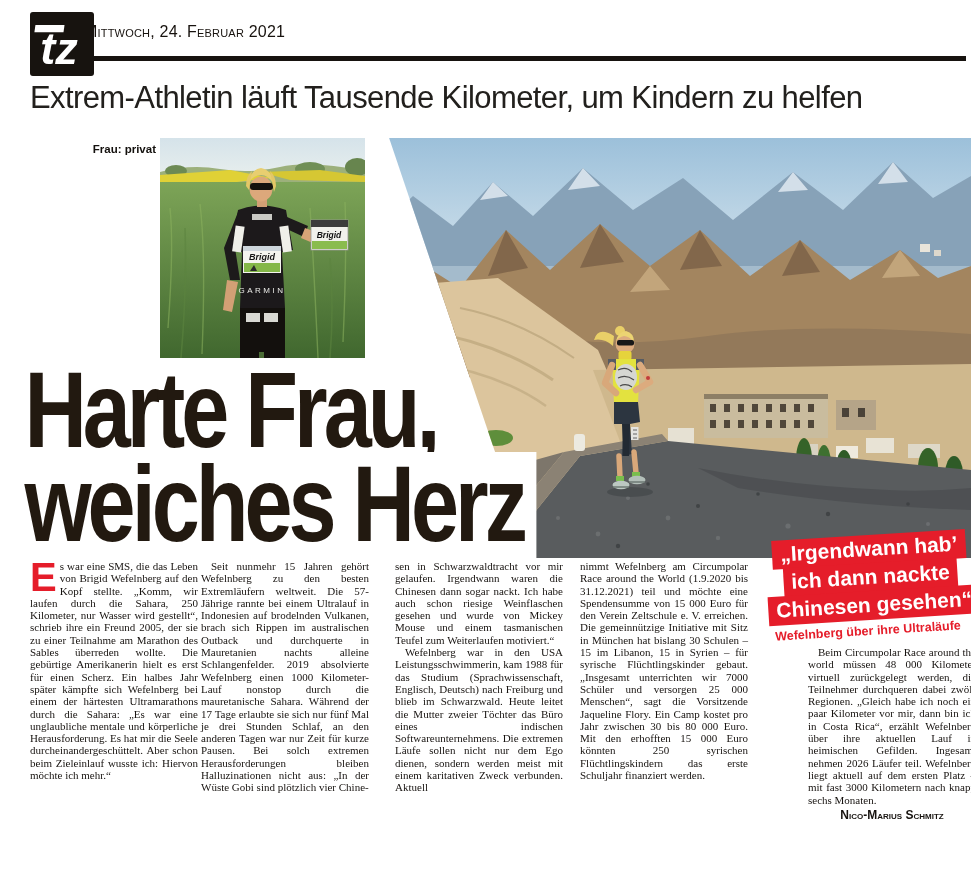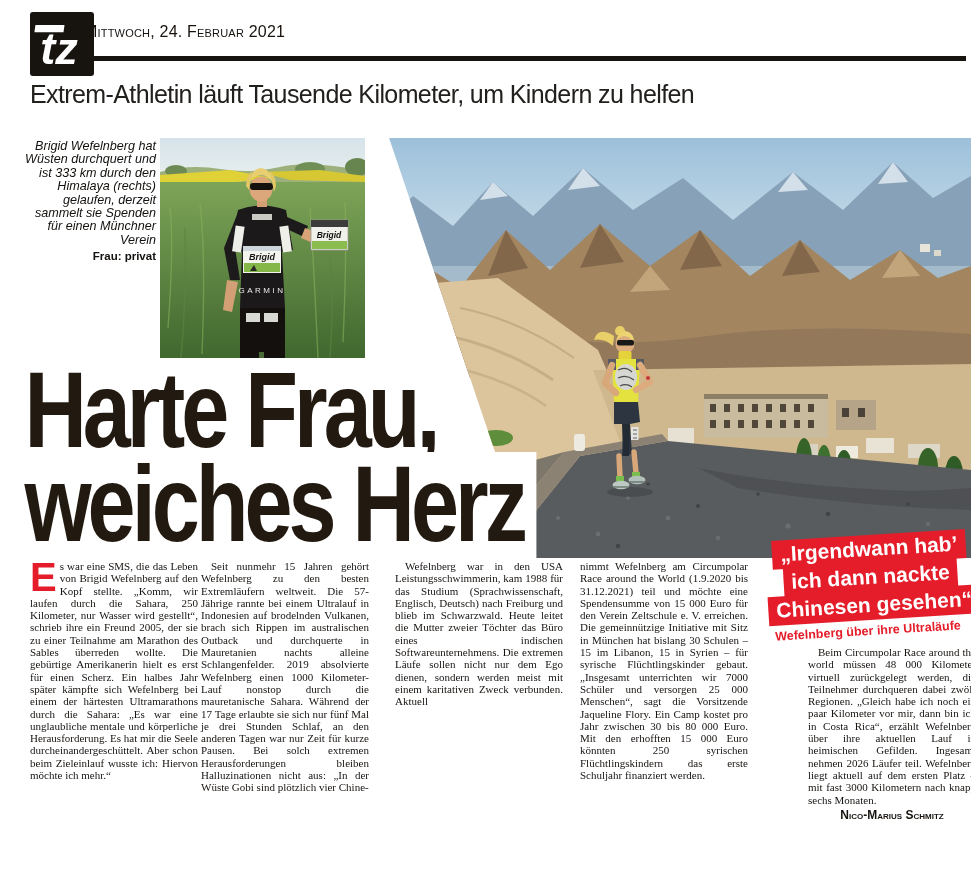--- a/index.html
+++ b/index.html
@@ -13,21 +13,21 @@
   #logo{left:30px;top:12px;width:64px;height:44px;z-index:5;}
   #date{
     left:84px;top:23px;font-family:"Liberation Sans",sans-serif;
     font-weight:normal;font-variant:small-caps;font-size:16px;letter-spacing:.2px;color:#17120e;
   }
   #rule{left:30px;top:56px;width:936px;height:5px;background:#17130f;}
 
   
   #kicker{
     left:30px;top:80px;width:930px;
-    font-family:"Liberation Sans",sans-serif;font-size:25px;font-weight:400;
+    font-family:"Liberation Sans",sans-serif;font-size:31px;font-weight:400;
     letter-spacing:-.6px;color:#22201d;white-space:nowrap;
   }
 
   
   #caption{
     left:18px;top:140px;width:138px;text-align:right;
     font-family:"Liberation Sans",sans-serif;font-style:italic;
     font-size:12.6px;line-height:13.4px;color:#14110e;
   }
   #caption .credit{
@@ -98,21 +98,20 @@
     <rect x="5" y="9" width="20" height="5" fill="#ffffff" transform="skewX(-8)"></rect>
     <text x="7" y="36" font-family="Liberation Sans, sans-serif" font-size="31" font-weight="bold" font-style="italic" fill="#ffffff">tz</text>
   </svg>
 </div>
 <div class="abs" id="date">Mittwoch, 24. Februar 2021</div>
 <div class="abs" id="rule"></div>
 
 <div class="abs" id="kicker">Extrem-Athletin läuft Tausende Kilometer, um Kindern zu helfen</div>
 
 <div class="abs" id="caption">
-  <span>Brigid Wefelnberg hat Wüsten durchquert und ist 333 km durch den Himalaya (rechts) gelaufen, derzeit sammelt sie Spenden für einen Münchner Verein</span>
   <span class="credit">Frau: privat</span>
 </div>
 
 <div class="abs" id="photo-left">
   <svg viewBox="0 0 205 227" xmlns="http://www.w3.org/2000/svg">
     <defs>
       <linearGradient id="skyL" x1="0" y1="0" x2="0" y2="1">
         <stop offset="0" stop-color="#d5e3ea"></stop>
           <stop offset="1" stop-color="#eef2ee"></stop>
       </linearGradient>
@@ -315,20 +314,21 @@
 </div>
 <div class="abs" id="quote-attr">Wefelnberg über ihre Ultraläufe</div>
 
 <div class="col" id="col1">
   <p><span class="dropcap">E</span><span>s war eine SMS, die das Leben von Brigid Wefelnberg auf den Kopf stellte. „Komm, wir laufen durch die Sahara, 250 Kilometer, nur Wasser wird gestellt“, schrieb ihre ein Freund 2005, der sie zu einer Teilnahme am Marathon des Sables überreden wollte. Die gebürtige Amerikanerin hielt es erst für einen Scherz. Ein halbes Jahr später kämpfte sich Wefelnberg bei einem der härtesten Ultramarathons durch die Sahara: „Es war eine unglaubliche mentale und körperliche Herausforderung. Es hat mir die Seele durcheinandergeschüttelt. Aber schon beim Zieleinlauf wusste ich: Hiervon möchte ich mehr.“</span></p>
 </div>
 <div class="col" id="col2">
   <p class="ind">Seit nunmehr 15 Jahren gehört Wefelnberg zu den besten Extremläufern weltweit. Die 57-Jährige rannte bei einem Ultralauf in Indonesien auf brodelnden Vulkanen, brach sich Rippen im australischen Outback und durchquerte in Mauretanien nachts alleine Schlangenfelder. 2019 absolvierte Wefelnberg einen 1000 Kilometer-Lauf nonstop durch die mauretanische Sahara. Während der 17 Tage erlaubte sie sich nur fünf Mal je drei Stunden Schlaf, an den anderen Tagen war nur Zeit für kurze Pausen. Bei solch extremen Herausforderungen bleiben Halluzinationen nicht aus: „In der Wüste Gobi sind plötzlich vier Chine-</p>
 </div>
 <div class="col" id="col3">
+  <p>sen in Schwarzwaldtracht vor mir gelaufen. Irgendwann waren die Chinesen dann sogar nackt. Ich habe auch schon riesige Weinflaschen gesehen und wurde von Mickey Mouse und einem tasmanischen Teufel zum Weiterlaufen motiviert.“</p>
   <p class="ind">Wefelnberg war in den USA Leistungsschwimmerin, kam 1988 für das Studium (Sprachwissenschaft, Englisch, Deutsch) nach Freiburg und blieb im Schwarzwald. Heute leitet die Mutter zweier Töchter das Büro eines indischen Softwareunternehmens. Die extremen Läufe sollen nicht nur dem Ego dienen, sondern werden meist mit einem karitativen Zweck verbunden. Aktuell</p>
 </div>
 <div class="col" id="col4">
   <p>nimmt Wefelnberg am Circumpolar Race around the World (1.9.2020 bis 31.12.2021) teil und möchte eine Spendensumme von 15 000 Euro für den Verein Zeltschule e. V. erreichen. Die gemeinnützige Initiative mit Sitz in München hat bislang 30 Schulen – 15 im Libanon, 15 in Syrien – für syrische Flüchtlingskinder gebaut. „Insgesamt unterrichten wir 7000 Schüler und versorgen 25 000 Menschen“, sagt die Vorsitzende Jaqueline Flory. Ein Camp kostet pro Jahr zwischen 30 bis 80 000 Euro. Mit den erhofften 15 000 Euro könnten 250 syrischen Flüchtlingskindern das erste Schuljahr finanziert werden.</p>
 </div>
 <div class="col" id="col5">
   <p class="ind">Beim Circumpolar Race around the world müssen 48 000 Kilometer virtuell zurückgelegt werden, die Teilnehmer durchqueren dabei zwölf Regionen. „Gleich habe ich noch ein paar Kilometer vor mir, dann bin ich in Costa Rica“, erzählt Wefelnberg über ihre aktuellen Lauf in heimischen Gefilden. Ingesamt nehmen 2026 Läufer teil. Wefelnberg liegt aktuell auf dem ersten Platz – mit fast 3000 Kilometern nach knapp sechs Monaten.</p>
   <div id="byline">Nico-Marius Schmitz</div>
 </div>
 

